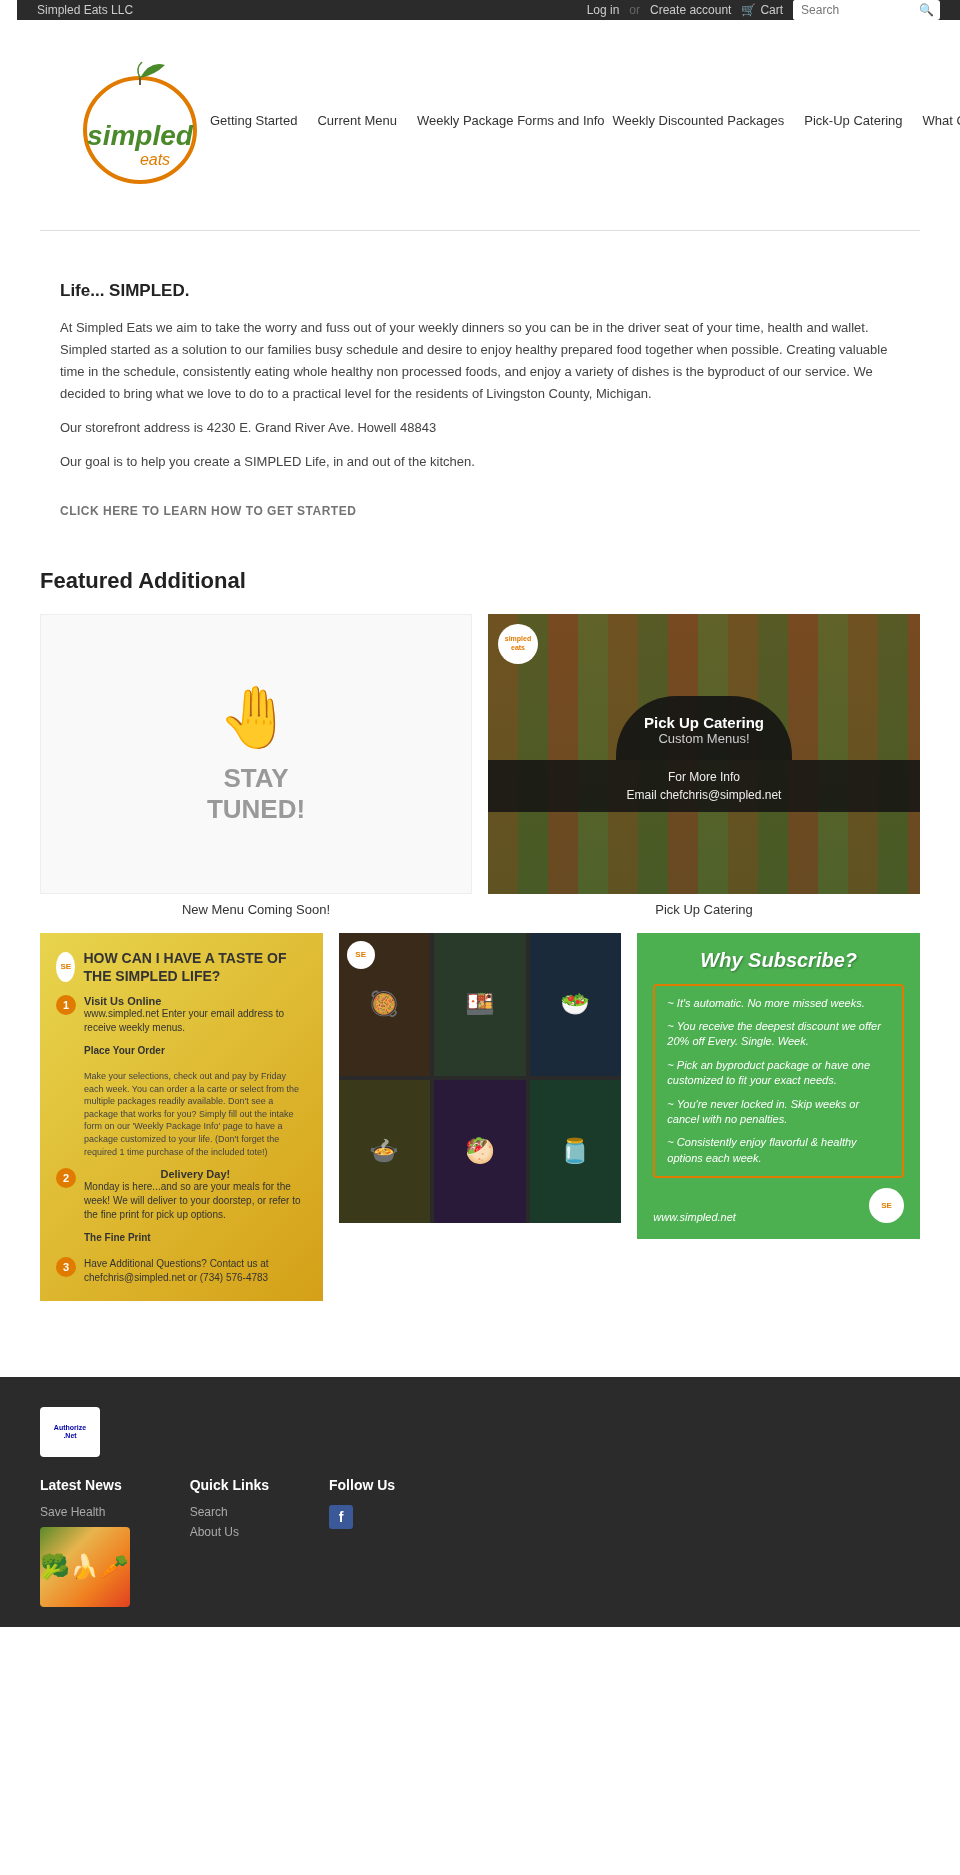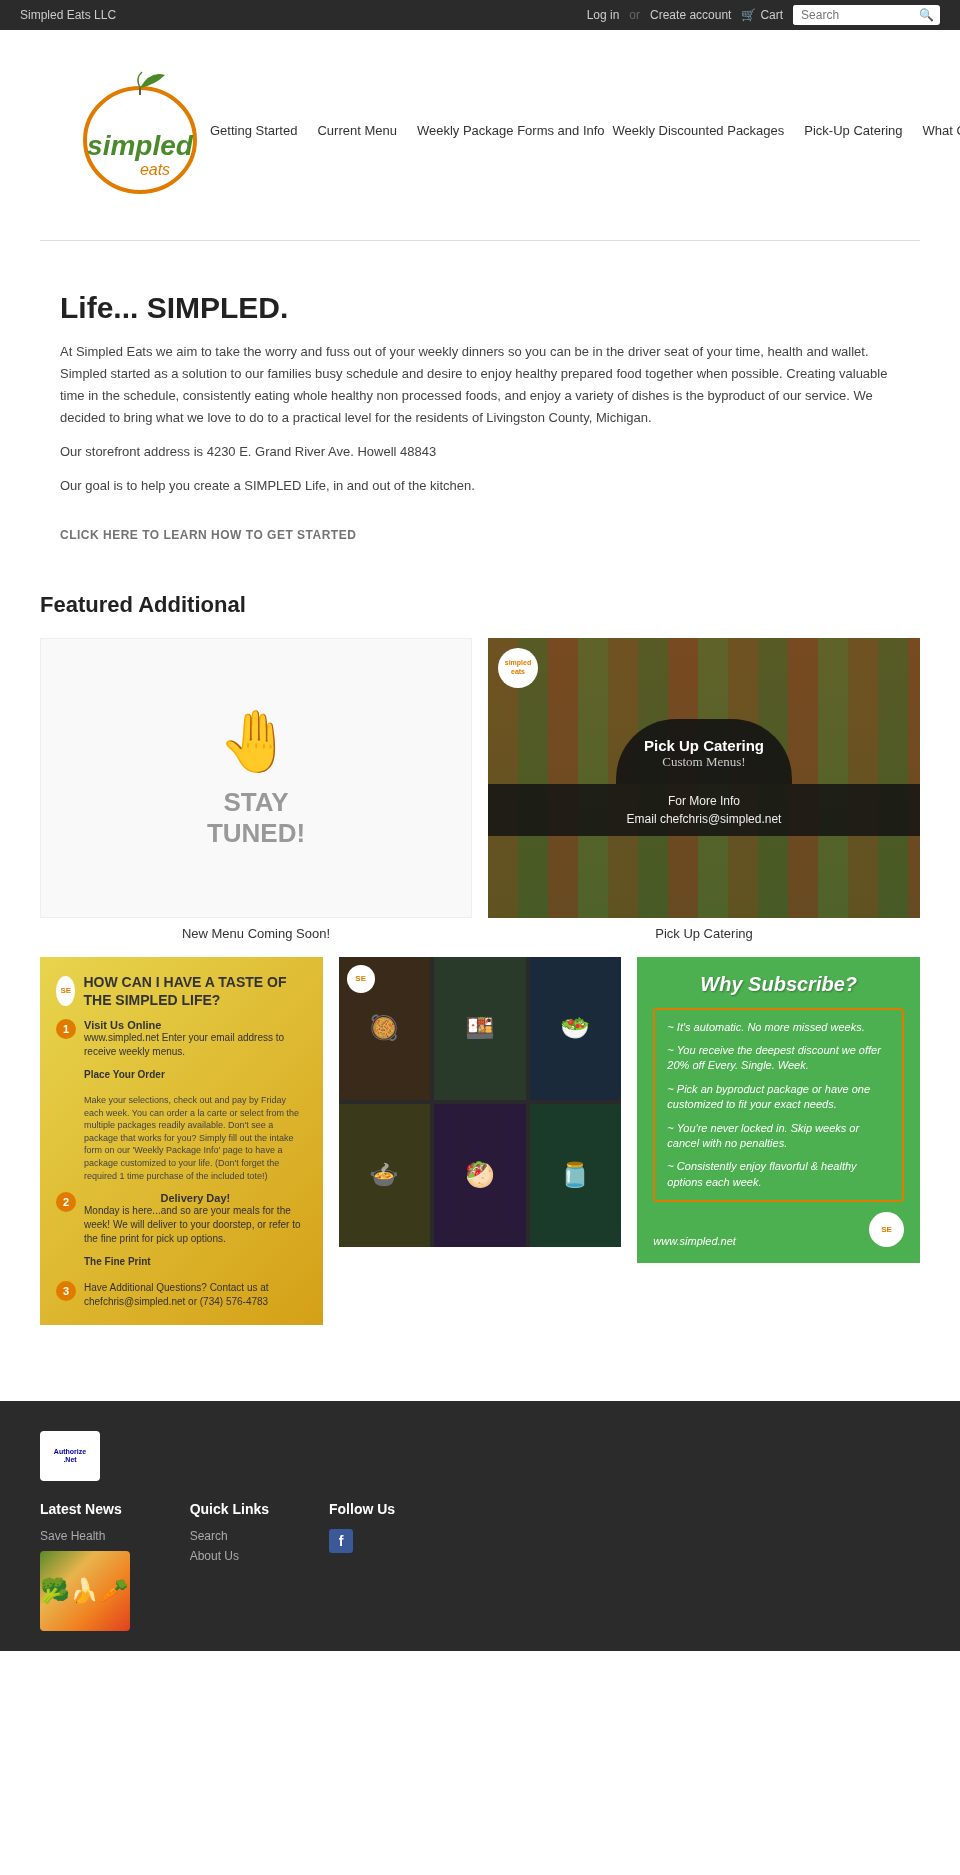--- a/index.html
+++ b/index.html
@@ -6,22 +6,23 @@
     body { font-family: Arial, sans-serif; font-size: 14px; color: #333; background: #fff; }
 
     
     .top-bar {
       background: #2b2b2b;
       color: #ccc;
       display: flex;
       justify-content: space-between;
       align-items: center;
       padding: 0 20px;
-      height: 30px;
-      font-size: 12px;
+      height: 20px;
+      font-size: 12px;
+      margin-left: 17px;
     }
     .top-bar-left { color: #ccc; }
     .top-bar-right {
       display: flex;
       align-items: center;
       gap: 10px;
     }
     .top-bar-right a { color: #ccc; text-decoration: none; font-size: 12px; }
     .top-bar-right .separator { color: #666; text-align: right; }
     .cart-icon { display: flex; align-items: center; gap: 4px; color: #ccc; font-size: 12px; }
@@ -86,21 +87,21 @@
       margin: 20px 40px;
     }
 
     
     .hero {
       padding: 30px 60px;
       max-width: 960px;
       margin: 0 auto;
     }
     .hero h1 {
-      font-size: 30px;
+      font-size: 17px;
       font-weight: bold;
       margin-bottom: 16px;
       color: #222;
     }
     .hero p {
       font-size: 13px;
       line-height: 1.7;
       color: #444;
       margin-bottom: 12px;
     }
@@ -445,21 +446,20 @@
       text-align: center;
     }
     .catering-arch .line1 {
       font-size: 15px;
       font-weight: bold;
       color: #fff;
     }
     .catering-arch .line2 {
       font-size: 13px;
       color: #ccc;
-      font-family: Liberation Serif, serif;
     }
     .catering-info {
       background: rgba(20,20,20,0.85);
       padding: 10px 20px;
       text-align: center;
       width: 100%;
     }
     .catering-info .info1 {
       font-size: 12px;
       color: #eee;

